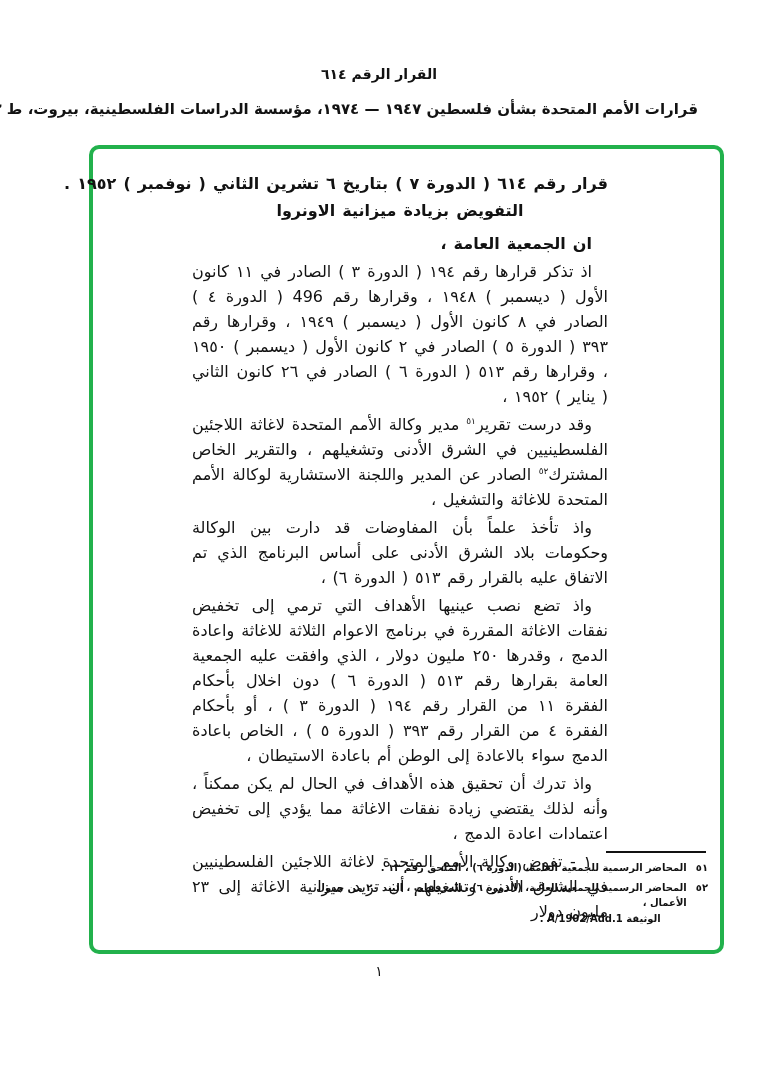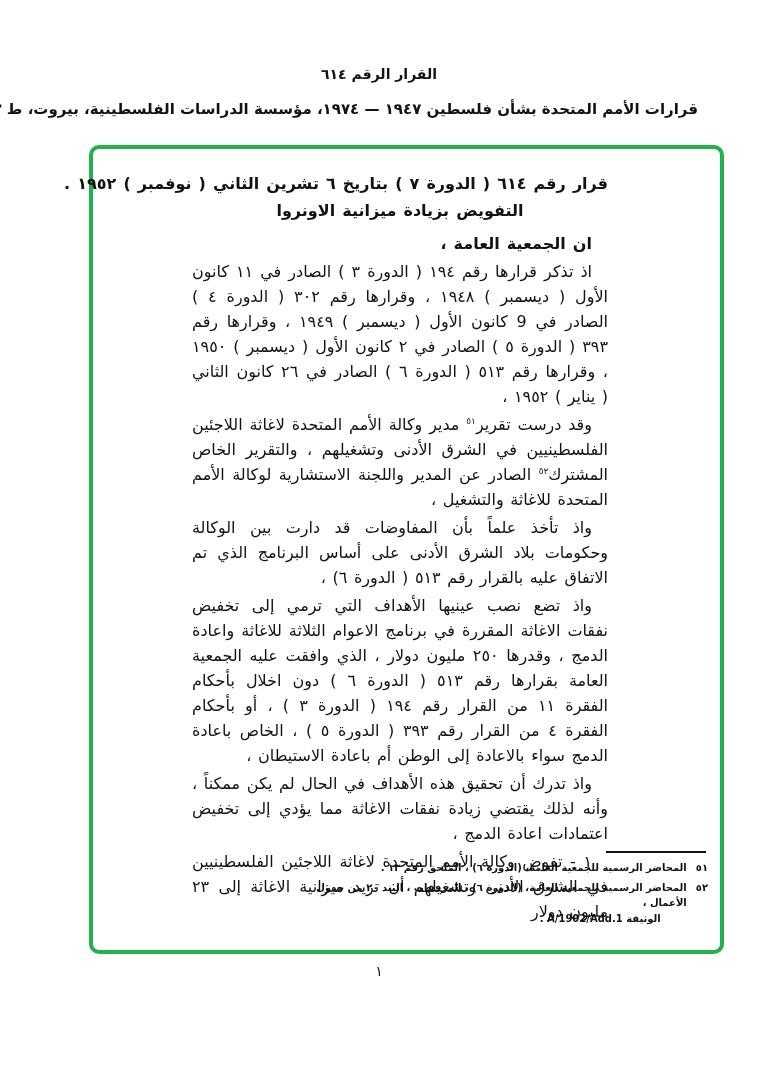--- a/index.html
+++ b/index.html
@@ -69,21 +69,21 @@
 <div class="doc-source">قرارات الأمم المتحدة بشأن فلسطين ١٩٤٧ — ١٩٧٤، مؤسسة الدراسات الفلسطينية، بيروت، ط ٣، ١٩٩٣، مج ١، ص٣١- ٣٢</div>
 
 <div class="green-box" style="border-color: rgb(34, 177, 76);">
   <div class="box-content">
 
     <div class="heading first">قرار رقم ٦١٤ ( الدورة ٧ ) بتاريخ ٦ تشرين الثاني ( نوفمبر ) ١٩٥٢ .</div>
     <div class="heading">التفويض بزيادة ميزانية الاونروا</div>
 
     <div class="opening">ان الجمعية العامة ،</div>
 
-    <p class="para"><b>اذ تذكر</b><span> قرارها رقم ١٩٤ ( الدورة ٣ ) الصادر في ١١ كانون الأول ( ديسمبر ) ١٩٤٨ ، وقرارها رقم ٣٠٢ ( الدورة ٤ ) الصادر في 9 كانون الأول ( ديسمبر ) ١٩٤٩ ، وقرارها رقم ٣٩٣ ( الدورة ٥ ) الصادر في ٢ كانون الأول ( ديسمبر ) ١٩٥٠ ، وقرارها رقم ٥١٣ ( الدورة ٦ ) الصادر في ٢٦ كانون الثاني ( يناير ) ١٩٥٢ ،</span></p>
+    <p class="para"><b>اذ تذكر</b><span> قرارها رقم ١٩٤ ( الدورة ٣ ) الصادر في ١١ كانون الأول ( ديسمبر ) ١٩٤٨ ، وقرارها رقم 496 ( الدورة ٤ ) الصادر في ٨ كانون الأول ( ديسمبر ) ١٩٤٩ ، وقرارها رقم ٣٩٣ ( الدورة ٥ ) الصادر في ٢ كانون الأول ( ديسمبر ) ١٩٥٠ ، وقرارها رقم ٥١٣ ( الدورة ٦ ) الصادر في ٢٦ كانون الثاني ( يناير ) ١٩٥٢ ،</span></p>
 
     <p class="para"><b>وقد درست تقرير</b><sup class="fn-ref">٥١</sup><span> مدير وكالة الأمم المتحدة لاغاثة اللاجئين الفلسطينيين في الشرق الأدنى وتشغيلهم ، والتقرير الخاص المشترك</span><sup class="fn-ref">٥٢</sup><span> الصادر عن المدير واللجنة الاستشارية لوكالة الأمم المتحدة للاغاثة والتشغيل ،</span></p>
 
     <p class="para"><b>واذ تأخذ علماً</b><span> بأن المفاوضات قد دارت بين الوكالة وحكومات بلاد الشرق الأدنى على أساس البرنامج الذي تم الاتفاق عليه بالقرار رقم ٥١٣ ( الدورة ٦) ،</span></p>
 
     <p class="para"><b>واذ تضع نصب عينيها</b><span> الأهداف التي ترمي إلى تخفيض نفقات الاغاثة المقررة في برنامج الاعوام الثلاثة للاغاثة واعادة الدمج ، وقدرها ٢٥٠ مليون دولار ، الذي وافقت عليه الجمعية العامة بقرارها رقم ٥١٣ ( الدورة ٦ ) دون اخلال بأحكام الفقرة ١١ من القرار رقم ١٩٤ ( الدورة ٣ ) ، أو بأحكام الفقرة ٤ من القرار رقم ٣٩٣ ( الدورة ٥ ) ، الخاص باعادة الدمج سواء بالاعادة إلى الوطن أم باعادة الاستيطان ،</span></p>
 
     <p class="para"><b>واذ تدرك</b><span> أن تحقيق هذه الأهداف في الحال لم يكن ممكناً ، وأنه لذلك يقتضي زيادة نفقات الاغاثة مما يؤدي إلى تخفيض اعتمادات اعادة الدمج ،</span></p>
 
     <p class="para"><b>١ - تفوض</b><span> وكالة الأمم المتحدة لاغاثة اللاجئين الفلسطينيين في الشرق الأدنى وتشغيلهم أن تزيد ميزانية الاغاثة إلى ٢٣ مليون دولار</span></p>

